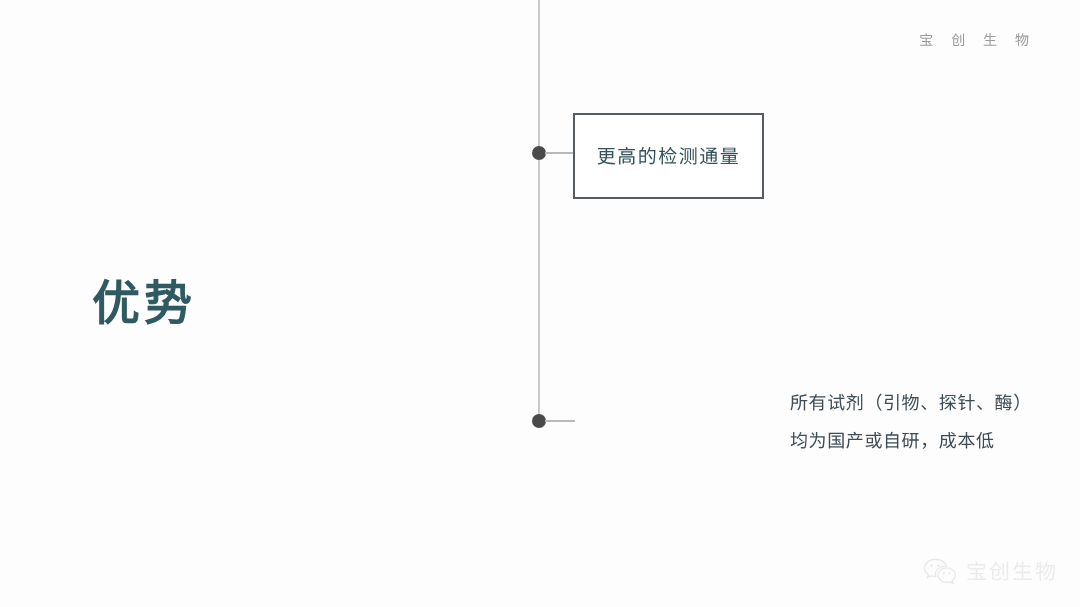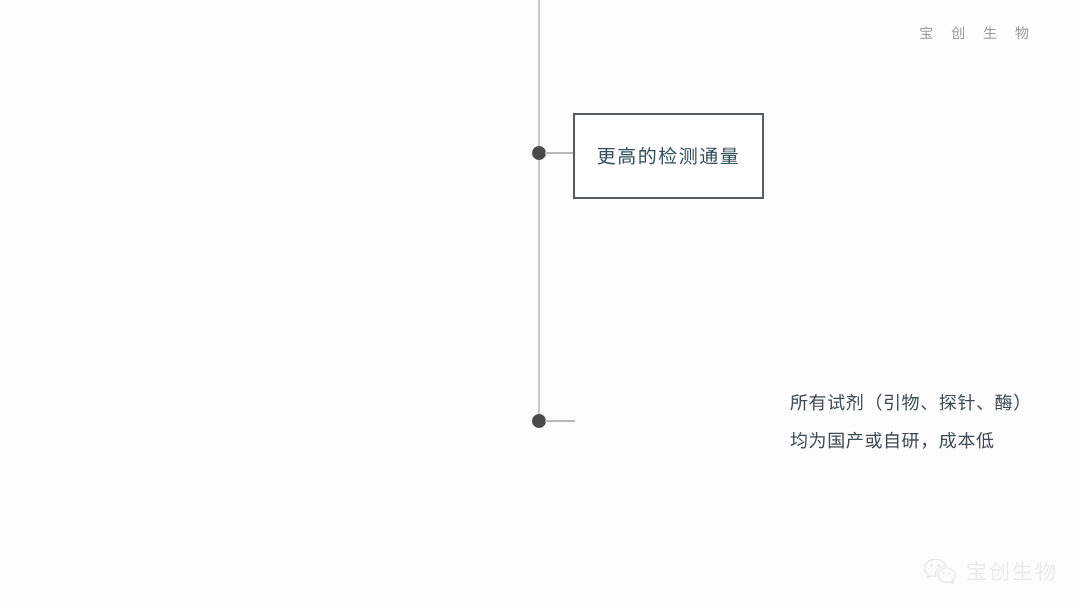--- a/index.html
+++ b/index.html
@@ -33,20 +33,21 @@
   .brand-name {
     font-family: "Liberation Sans", "DejaVu Sans", sans-serif;
     font-style: italic;
     font-weight: 700;
     font-size: 25px;
     letter-spacing: 0.5px;
     color: #8a8a8a;
     line-height: 1;
   }
   .brand-sub {
+    margin-top: 7px;
     font-size: 14px;
     letter-spacing: 7px;
     padding-left: 7px;
     color: #9b9b9b;
     line-height: 1;
   }
 
   
   .section-title {
     position: absolute;
@@ -159,20 +160,21 @@
 </style>
 </head>
 <body>
 
 <div class="slide">
 
   <div class="brand">
     <div class="brand-sub">宝 创 生 物</div>
   </div>
 
+  <div class="section-title">优势</div>
 
   <div class="spine"></div>
   <div class="node node-1"></div>
   <div class="node node-2"></div>
   <div class="connector connector-1"></div>
   <div class="connector connector-2"></div>
 
   <div class="item-box box-1">
     <span class="item-box-label">更高的检测通量</span>
   </div>

